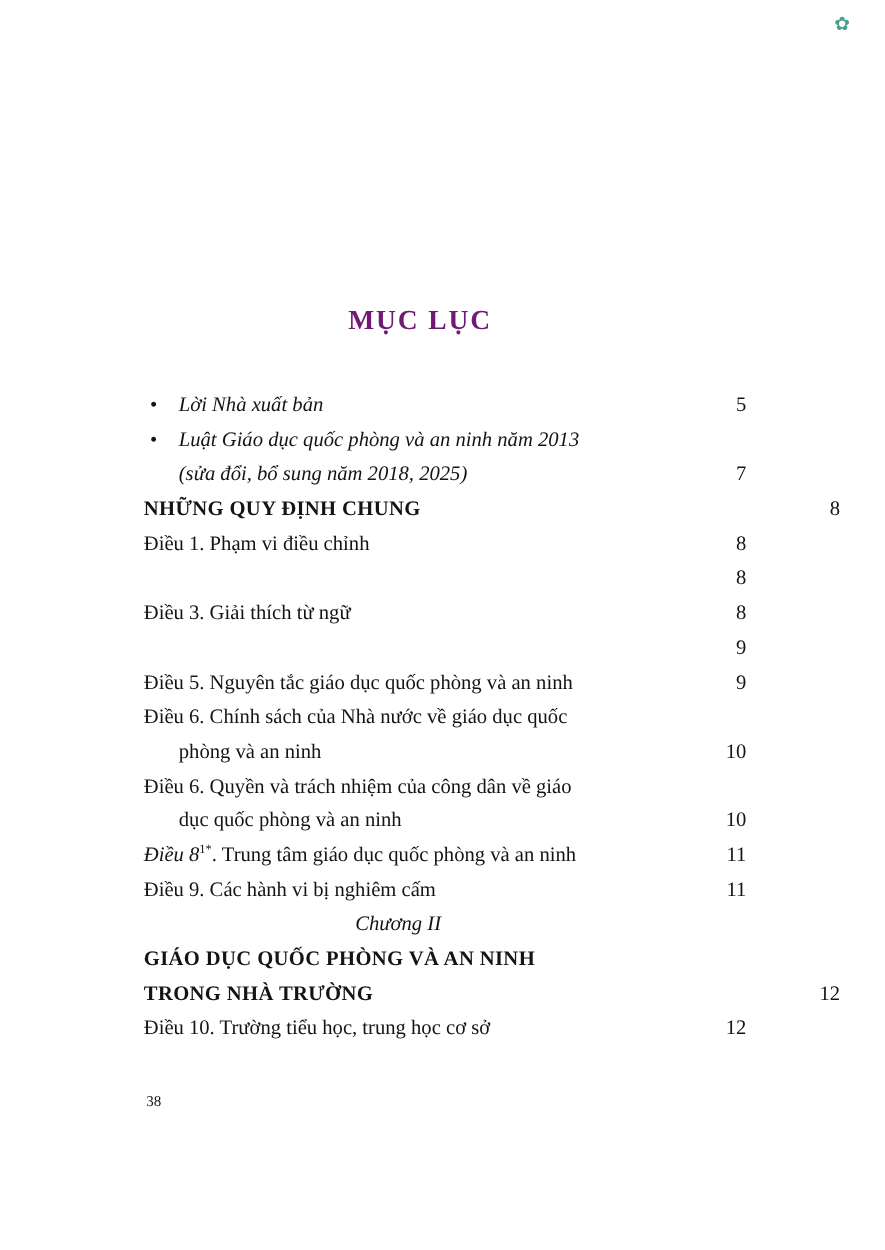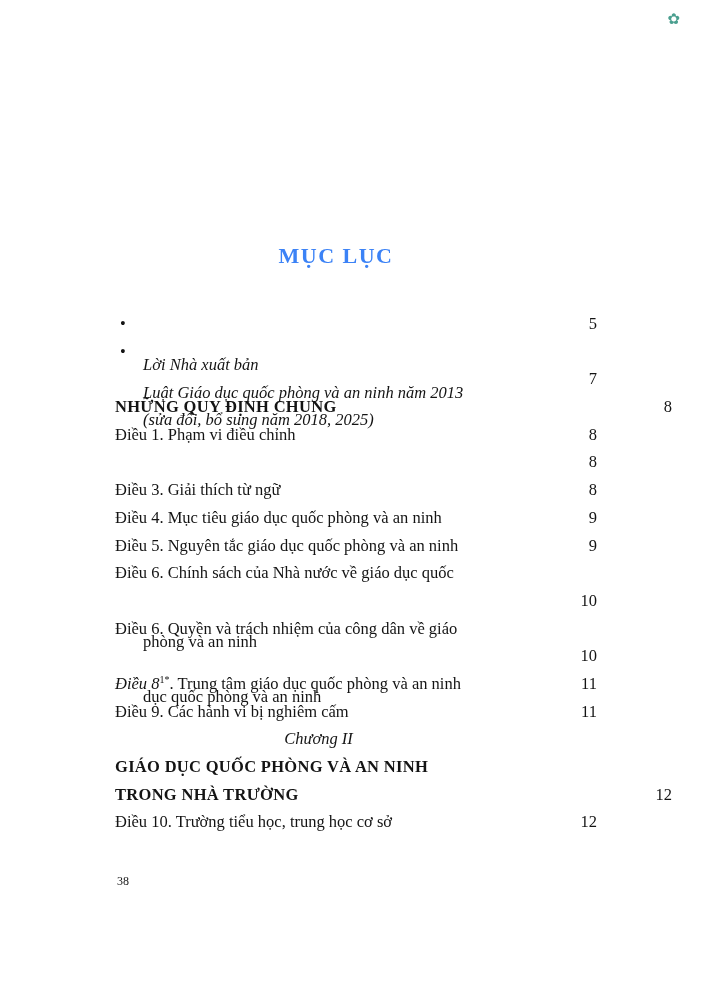--- a/index.html
+++ b/index.html
@@ -27,21 +27,21 @@
   .title {
     position: absolute;
     top: 243px;
     left: 0;
     width: 672px;
     margin: 0;
     text-align: center;
     font-size: 22px;
     font-weight: bold;
     letter-spacing: 1.5px;
-    color: #3b82f6;
+    color: #701a75;
   }
   .toc {
     position: absolute;
     top: 310px;
     left: 115px;
     width: 482px;
   }
   .row {
     position: relative;
     height: 27.7px;
@@ -61,21 +61,20 @@
   }
   .row.bullet .txt,
   .row.bullet-cont .txt {
     font-style: italic;
   }
   .row.bullet .txt,
   .row.bullet-cont .txt,
   .row.item-cont .txt {
     margin-left: 28px;
     display: inline-block;
-    margin-top: 41px;
   }
   .row.center-italic {
     text-align: center;
     font-style: italic;
     padding-right: 75px;
   }
   .row.center-bold {
     font-weight: bold;
     letter-spacing: 0.3px;
     padding-right: 75px;
@@ -111,21 +110,21 @@
   <div class="deco">✿</div>
   <h1 class="title">MỤC LỤC</h1>
   <div class="toc" id="toc">
       <div class="row bullet"><span class="bullet-dot">•</span><span class="txt">Lời Nhà xuất bản</span><span class="pg">5</span></div>
       <div class="row bullet"><span class="bullet-dot">•</span><span class="txt">Luật Giáo dục quốc phòng và an ninh năm 2013</span></div>
       <div class="row bullet-cont"><span class="txt">(sửa đổi, bổ sung năm 2018, 2025)</span><span class="pg">7</span></div>
       <div class="row center-bold"><span class="txt">NHỮNG QUY ĐỊNH CHUNG</span><span class="pg">8</span></div>
       <div class="row item"><span class="txt">Điều 1. Phạm vi điều chỉnh</span><span class="pg">8</span></div>
       <div class="row item"><span class="pg">8</span></div>
       <div class="row item"><span class="txt">Điều 3. Giải thích từ ngữ</span><span class="pg">8</span></div>
-      <div class="row item"><span class="txt">Điều 4. Mục tiêu giáo dục quốc phòng và an ninh</span><span class="pg">9</span></div>
+      <div class="row item"><span class="pg">9</span></div>
       <div class="row item"><span class="txt">Điều 5. Nguyên tắc giáo dục quốc phòng và an ninh</span><span class="pg">9</span></div>
       <div class="row item"><span class="txt">Điều 6. Chính sách của Nhà nước về giáo dục quốc</span></div>
       <div class="row item-cont"><span class="txt">phòng và an ninh</span><span class="pg">10</span></div>
       <div class="row item"><span class="txt">Điều 6. Quyền và trách nhiệm của công dân về giáo</span></div>
       <div class="row item-cont"><span class="txt">dục quốc phòng và an ninh</span><span class="pg">10</span></div>
       <div class="row item-rich"><span class="txt"><span class="it">Điều 8</span><sup>1*</sup><span>. Trung tâm giáo dục quốc phòng và an ninh</span></span><span class="pg">11</span></div>
       <div class="row item"><span class="txt">Điều 9. Các hành vi bị nghiêm cấm</span><span class="pg">11</span></div>
       <div class="row center-italic"><span class="txt">Chương II</span></div>
       <div class="row center-bold"><span class="txt">GIÁO DỤC QUỐC PHÒNG VÀ AN NINH</span></div>
       <div class="row center-bold"><span class="txt">TRONG NHÀ TRƯỜNG</span><span class="pg">12</span></div>

